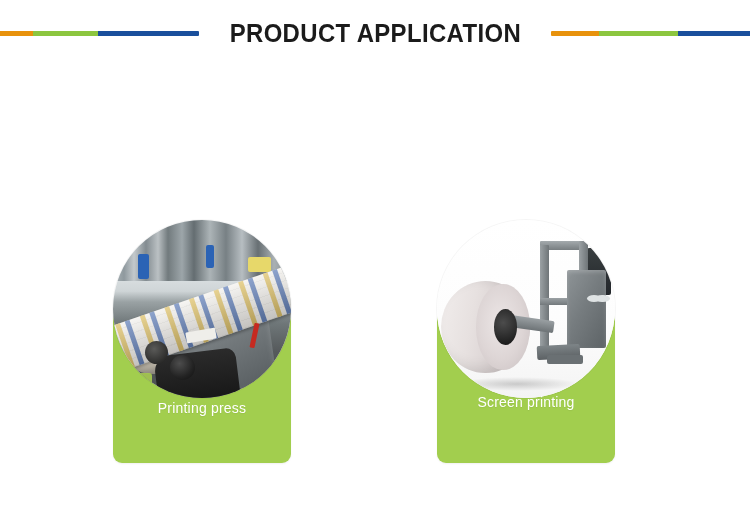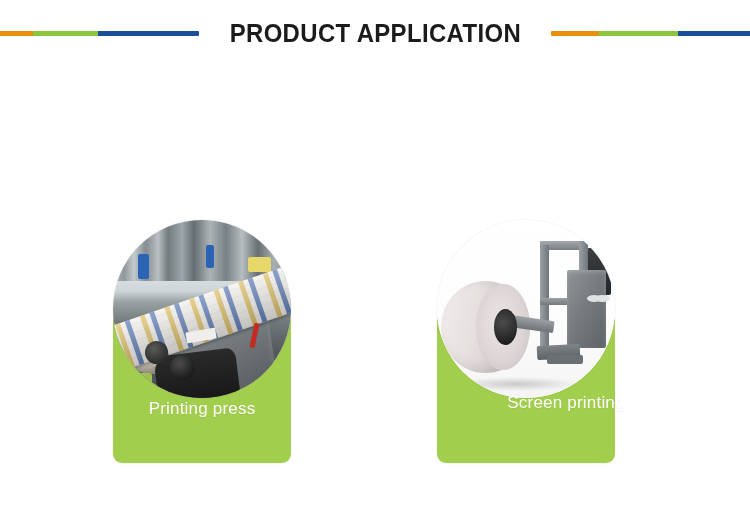--- a/index.html
+++ b/index.html
@@ -77,27 +77,27 @@
     box-shadow: 0 1px 2px rgba(0,0,0,0.06);
   }
 
   .card-caption {
     position: absolute;
     left: 0;
     width: 178px;
     top: 178px;
     text-align: center;
     color: #ffffff;
-    font-size: 17px;
+    font-size: 14px;
     line-height: 21px;
     font-weight: normal;
     letter-spacing: 0.2px;
     text-shadow: 0 1px 1px rgba(0,0,0,0.06);
   }
-  .card-caption.two-line { top: 172px; padding-left: 40px; }
+  .card-caption.two-line { top: 172px; }
 
   
   .photo {
     position: absolute;
     left: 0;
     top: 0;
     width: 178px;
     height: 178px;
     border-radius: 50%;
     overflow: hidden;

